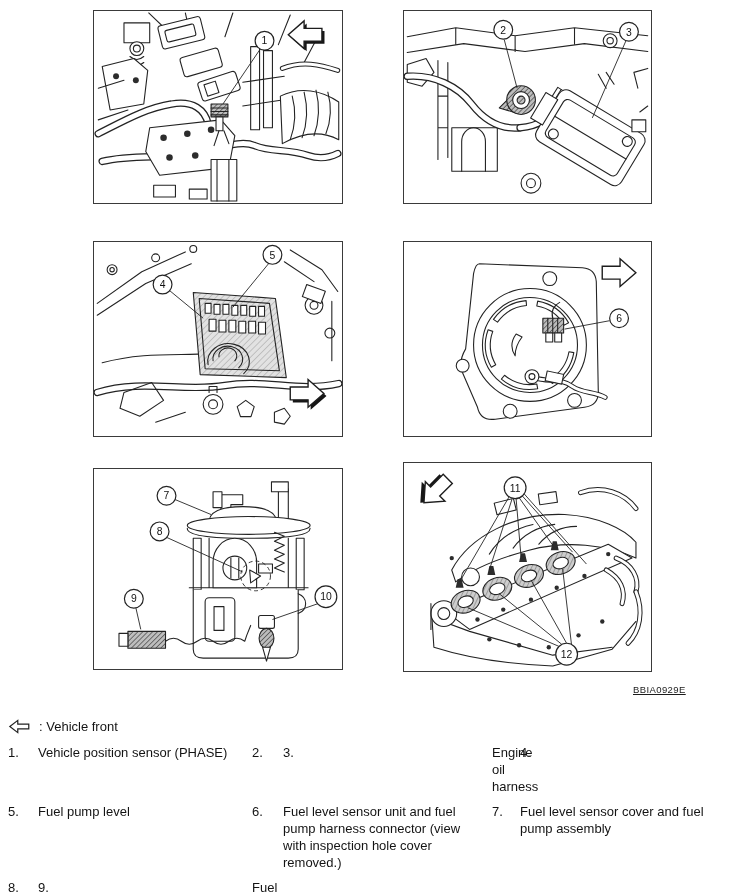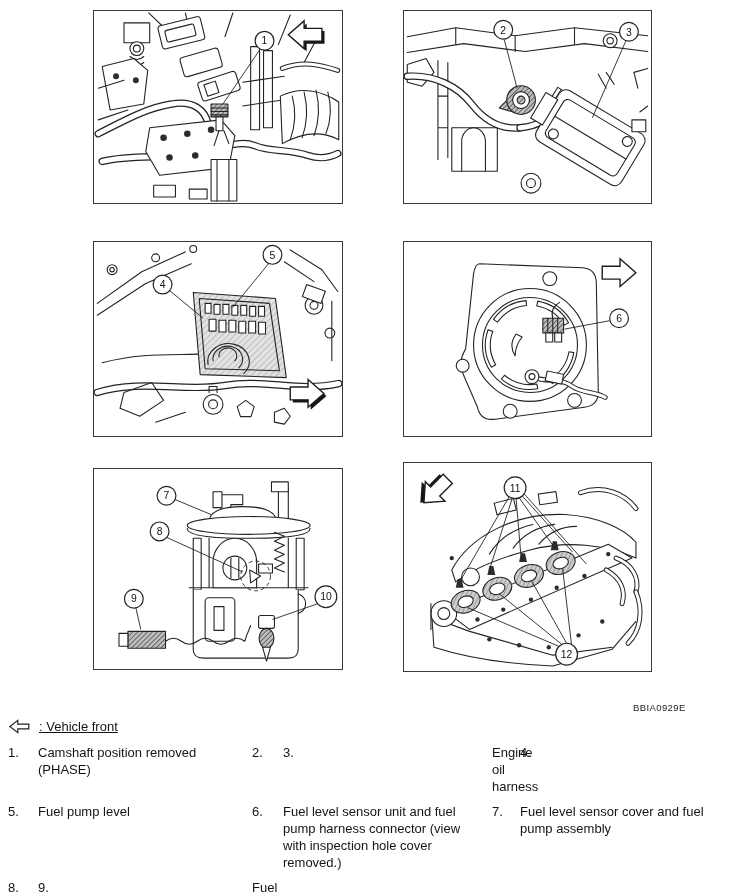--- a/index.html
+++ b/index.html
@@ -17,27 +17,27 @@
   .bd  { fill:#2c2c2c; stroke:none; }
   .leader { stroke:#232323; stroke-width:0.9; fill:none; }
   .dash { stroke-dasharray:4 3; }
   .callout-circle { fill:#fff; stroke:#232323; stroke-width:1.2; }
   .callout-text { font-family:"Liberation Sans",sans-serif; font-size:10.5px; fill:#111;
                   text-anchor:middle; }
   .arrow-shadow { fill:#161616; }
   .arrow-body { fill:#fff; stroke:#1d1d1d; stroke-width:1.4; stroke-linejoin:miter; }
   
   .vfront { position:absolute; left:8px; top:719px; display:flex; align-items:center;
-            gap:9px; font-size:13px;text-decoration:underline; }
+            gap:9px; font-size:13px; }
   .legend { position:absolute; left:8px; top:744px; width:730px; display:grid;
             grid-template-columns:30px 214px 31px 209px 28px 1fr;
             row-gap:8px; font-size:13px; line-height:17px; }
   .ltext { padding-right:16px; }
-  .figcode { position:absolute; left:633px; top:702px; font-size:9.5px; letter-spacing:0.4px;
-             color:#1b1b1b; }
+  .figcode { position:absolute; left:633px; top:684px; font-size:9.5px; letter-spacing:0.4px;
+             color:#1b1b1b;text-decoration:underline; }
 </style>
 </head>
 <body>
 
 <div class="page">
 
   <svg class="panel" style="left:93px;top:10px;width:250px;height:194px" viewBox="0 0 250 194">
     <defs>
       <pattern id="hd1" width="3.5" height="3.5" patternUnits="userSpaceOnUse" patternTransform="rotate(45)">
         <rect width="3.5" height="3.5" fill="#bdbdbd"></rect>
@@ -412,21 +412,21 @@
 
   <div class="vfront">
     <svg width="22" height="15" viewBox="0 0 36 24">
       <polygon points="34,8 16,8 16,2 3,12 16,22 16,16 34,16" fill="#fff" stroke="#222" stroke-width="2" stroke-linejoin="miter"></polygon>
     </svg>
     <span>: Vehicle front</span>
   </div>
 
   <div class="legend">
     <div class="lnum">1.</div>
-    <div class="ltext">Camshaft position removed (PHASE)</div>
+    <div class="ltext">Vehicle position sensor (PHASE)</div>
     <div class="lnum">2.</div>
     <div class="lnum">3.</div>
     <div class="ltext">Engine oil harness</div>
 
     <div class="lnum">4.</div>
     <div class="lnum">5.</div>
     <div class="ltext">Fuel pump level</div>
     <div class="lnum">6.</div>
     <div class="ltext">Fuel level sensor unit and fuel pump harness connector (view with inspection hole cover removed.)</div>
 

